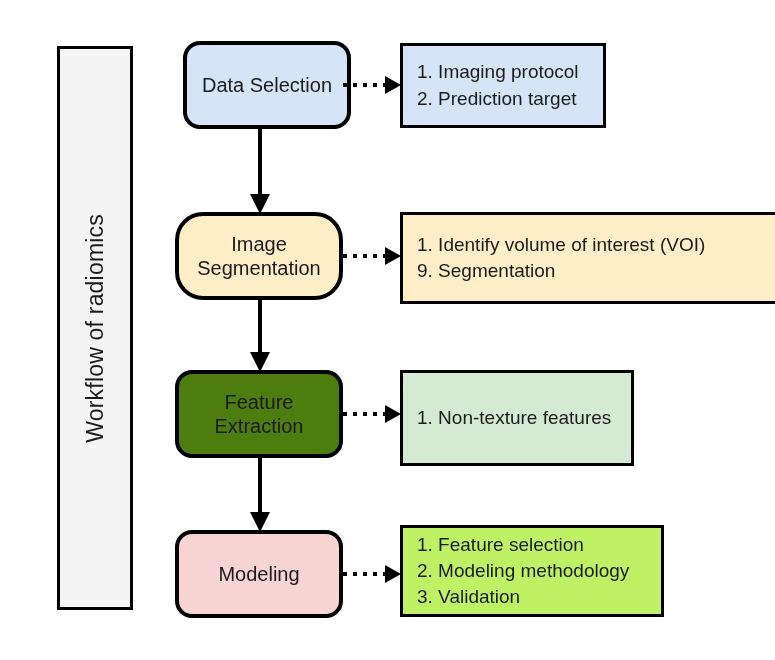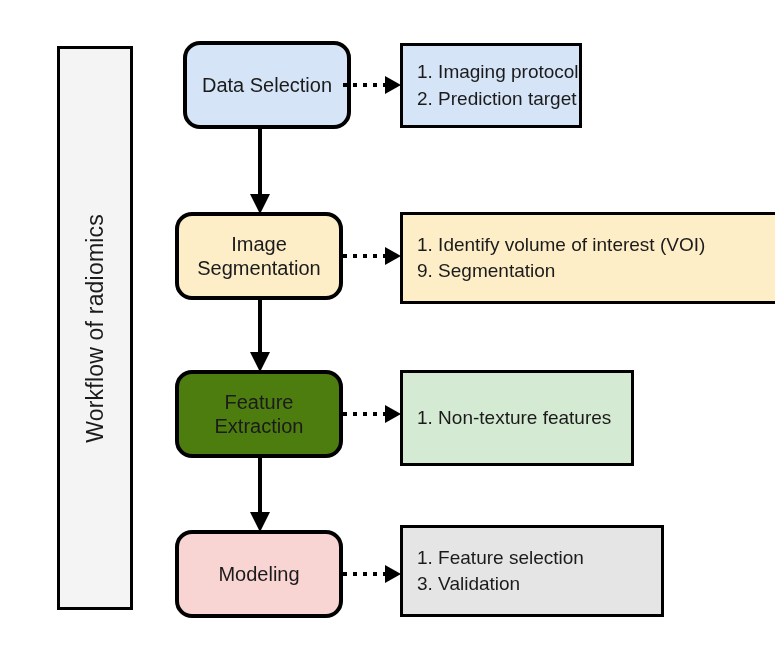--- a/index.html
+++ b/index.html
@@ -89,36 +89,36 @@
 <div id="canvas">
 
   <div class="sidebar-panel">
     <span class="sidebar-label">Workflow of radiomics</span>
   </div>
 
   <div class="stage-box" style="top:41px; background:#d5e4f7;margin-left:8px;">
     <span class="stage-text">Data Selection</span>
   </div>
 
-  <div class="detail-box" style="left:400px; top:43px; width:182px; height:85px; background:#d5e4f7;">
+  <div class="detail-box" style="left:400px; top:43px; width:206px; height:85px; background:#d5e4f7;">
     <span class="detail-line">1. Imaging protocol</span>
     <span class="detail-line">2. Prediction target</span>
   </div>
 
   <svg class="connector" style="left:343px; top:70px;" width="60" height="30">
     <line x1="0" y1="15" x2="44" y2="15" stroke="#000000" stroke-width="4" stroke-dasharray="4 6" stroke-linecap="butt"></line>
     <polygon points="42,6 58,15 42,24" fill="#000000"></polygon>
   </svg>
 
   <svg class="connector" style="left:244px; top:128px;" width="32" height="86">
     <line x1="16" y1="0" x2="16" y2="70" stroke="#000000" stroke-width="4"></line>
     <polygon points="6,66 26,66 16,86" fill="#000000"></polygon>
   </svg>
 
-  <div class="stage-box" style="top:212px; background:#fdeec8;">
+  <div class="stage-box" style="top:212px; background:#fdeec8;border-radius:28px;">
     <span class="stage-text">Image
 Segmentation</span>
   </div>
 
   <div class="detail-box" style="left:400px; top:212px; width:392px; height:92px; background:#fdeec8;">
     <span class="detail-line">1. Identify volume of interest (VOI)</span>
     <span class="detail-line">9. Segmentation</span>
   </div>
 
   <svg class="connector" style="left:343px; top:241px;" width="60" height="30">
@@ -147,22 +147,23 @@
 
   <svg class="connector" style="left:244px; top:458px;" width="32" height="74">
     <line x1="16" y1="0" x2="16" y2="58" stroke="#000000" stroke-width="4"></line>
     <polygon points="6,54 26,54 16,74" fill="#000000"></polygon>
   </svg>
 
   <div class="stage-box" style="top:530px; background:#f8d4d3;align-items:center;">
     <span class="stage-text">Modeling</span>
   </div>
 
-  <div class="detail-box" style="left:400px; top:525px; width:264px; height:92px; background:#e5e5e5;">
+  <div class="detail-box" style="left:400px; top:525px; width:264px; height:92px; background:#bef264;">
     <span class="detail-line">1. Feature selection</span>
+    <span class="detail-line">2. Modeling methodology</span>
     <span class="detail-line">3. Validation</span>
   </div>
 
   <svg class="connector" style="left:343px; top:559px;" width="60" height="30">
     <line x1="0" y1="15" x2="44" y2="15" stroke="#000000" stroke-width="4" stroke-dasharray="4 6" stroke-linecap="butt"></line>
     <polygon points="42,6 58,15 42,24" fill="#000000"></polygon>
   </svg>
 
 </div>
 

